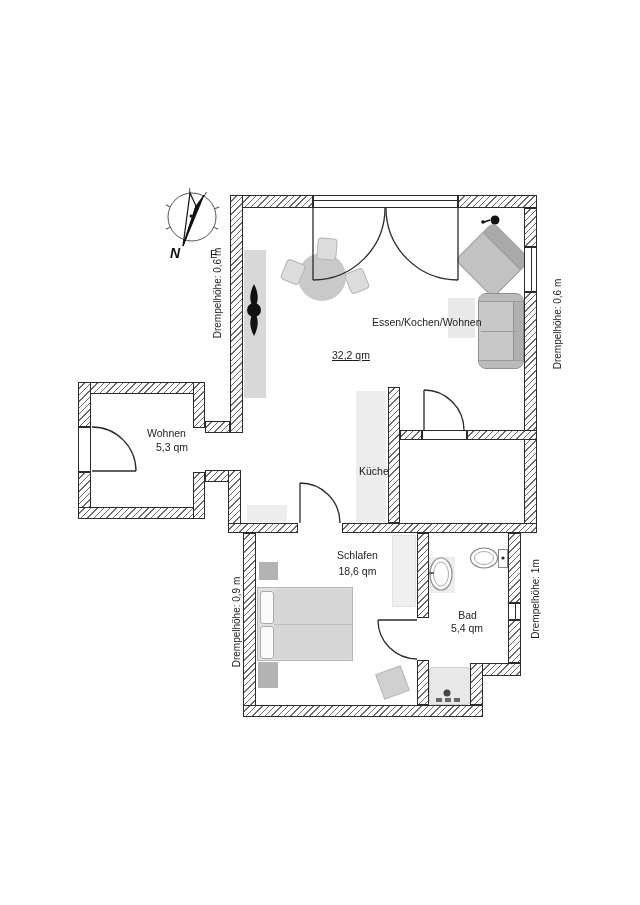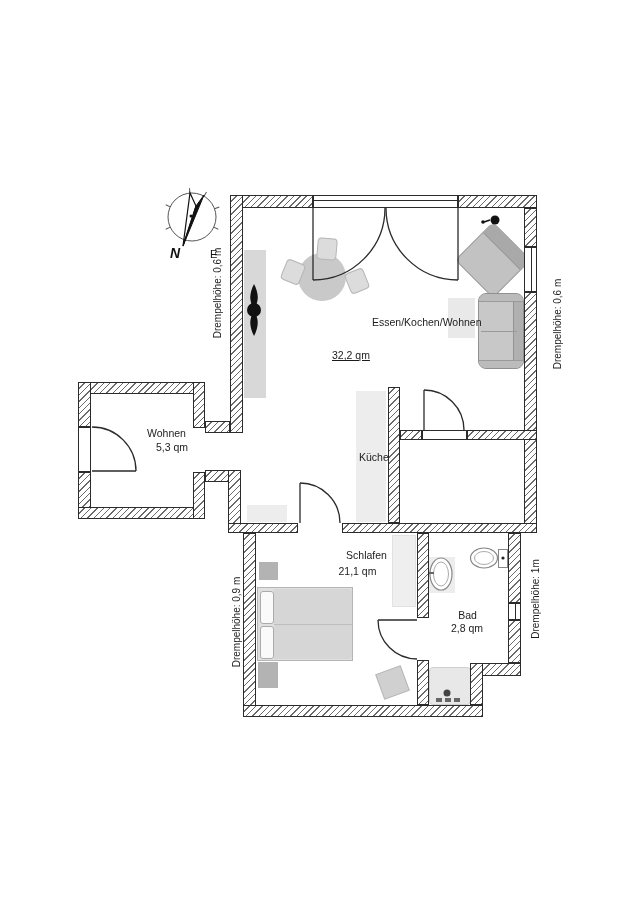--- a/index.html
+++ b/index.html
@@ -107,27 +107,27 @@
   <div class="wall" style="left:508px;top:620px;width:13px;height:43px;"></div>
   <div class="wall" style="left:470px;top:663px;width:51px;height:13px;"></div>
   <div class="wall" style="left:470px;top:663px;width:13px;height:42px;"></div>
 
   <div class="lbl" style="left:332px;top:316px;margin-left:40px;">Essen/Kochen/Wohnen</div>
   <div class="lbl" style="left:332px;top:349px;text-decoration:underline;">32,2 qm</div>
 
   <div class="lbl" style="left:147px;top:427px;">Wohnen</div>
   <div class="lbl" style="left:147px;top:441px;padding-left:9px;">5,3 qm</div>
 
-  <div class="lbl" style="left:359px;top:451px;">Küche</div>
-
-  <div class="lbl ctr" style="left:330px;top:549px;width:55px;margin-left:9px;">Schlafen</div>
-  <div class="lbl ctr" style="left:330px;top:565px;width:55px;">21,1 qm</div>
+  <div class="lbl" style="left:359px;top:465px;">Küche</div>
+
+  <div class="lbl ctr" style="left:330px;top:549px;width:55px;">Schlafen</div>
+  <div class="lbl ctr" style="left:330px;top:565px;width:55px;">18,6 qm</div>
 
   <div class="lbl ctr" style="left:445px;top:609px;width:45px;">Bad</div>
-  <div class="lbl ctr" style="left:443px;top:622px;width:48px;">2,8 qm</div>
+  <div class="lbl ctr" style="left:443px;top:622px;width:48px;">5,4 qm</div>
 
   <div class="vtext" style="left:168px;top:287px;">Drempelhöhe: 0,6 m</div>
   <div class="vtext" style="left:508px;top:318px;">Drempelhöhe: 0,6 m</div>
   <div class="vtext" style="left:187px;top:616px;">Drempelhöhe: 0,9 m</div>
   <div class="vtext" style="left:486px;top:593px;">Drempelhöhe: 1m</div>
 
   <svg class="overlay" width="640" height="905" viewBox="0 0 640 905">
 
     <g stroke="#2a2a2a" stroke-width="1.3" fill="none">
       <path d="M313,208 V280"></path>

